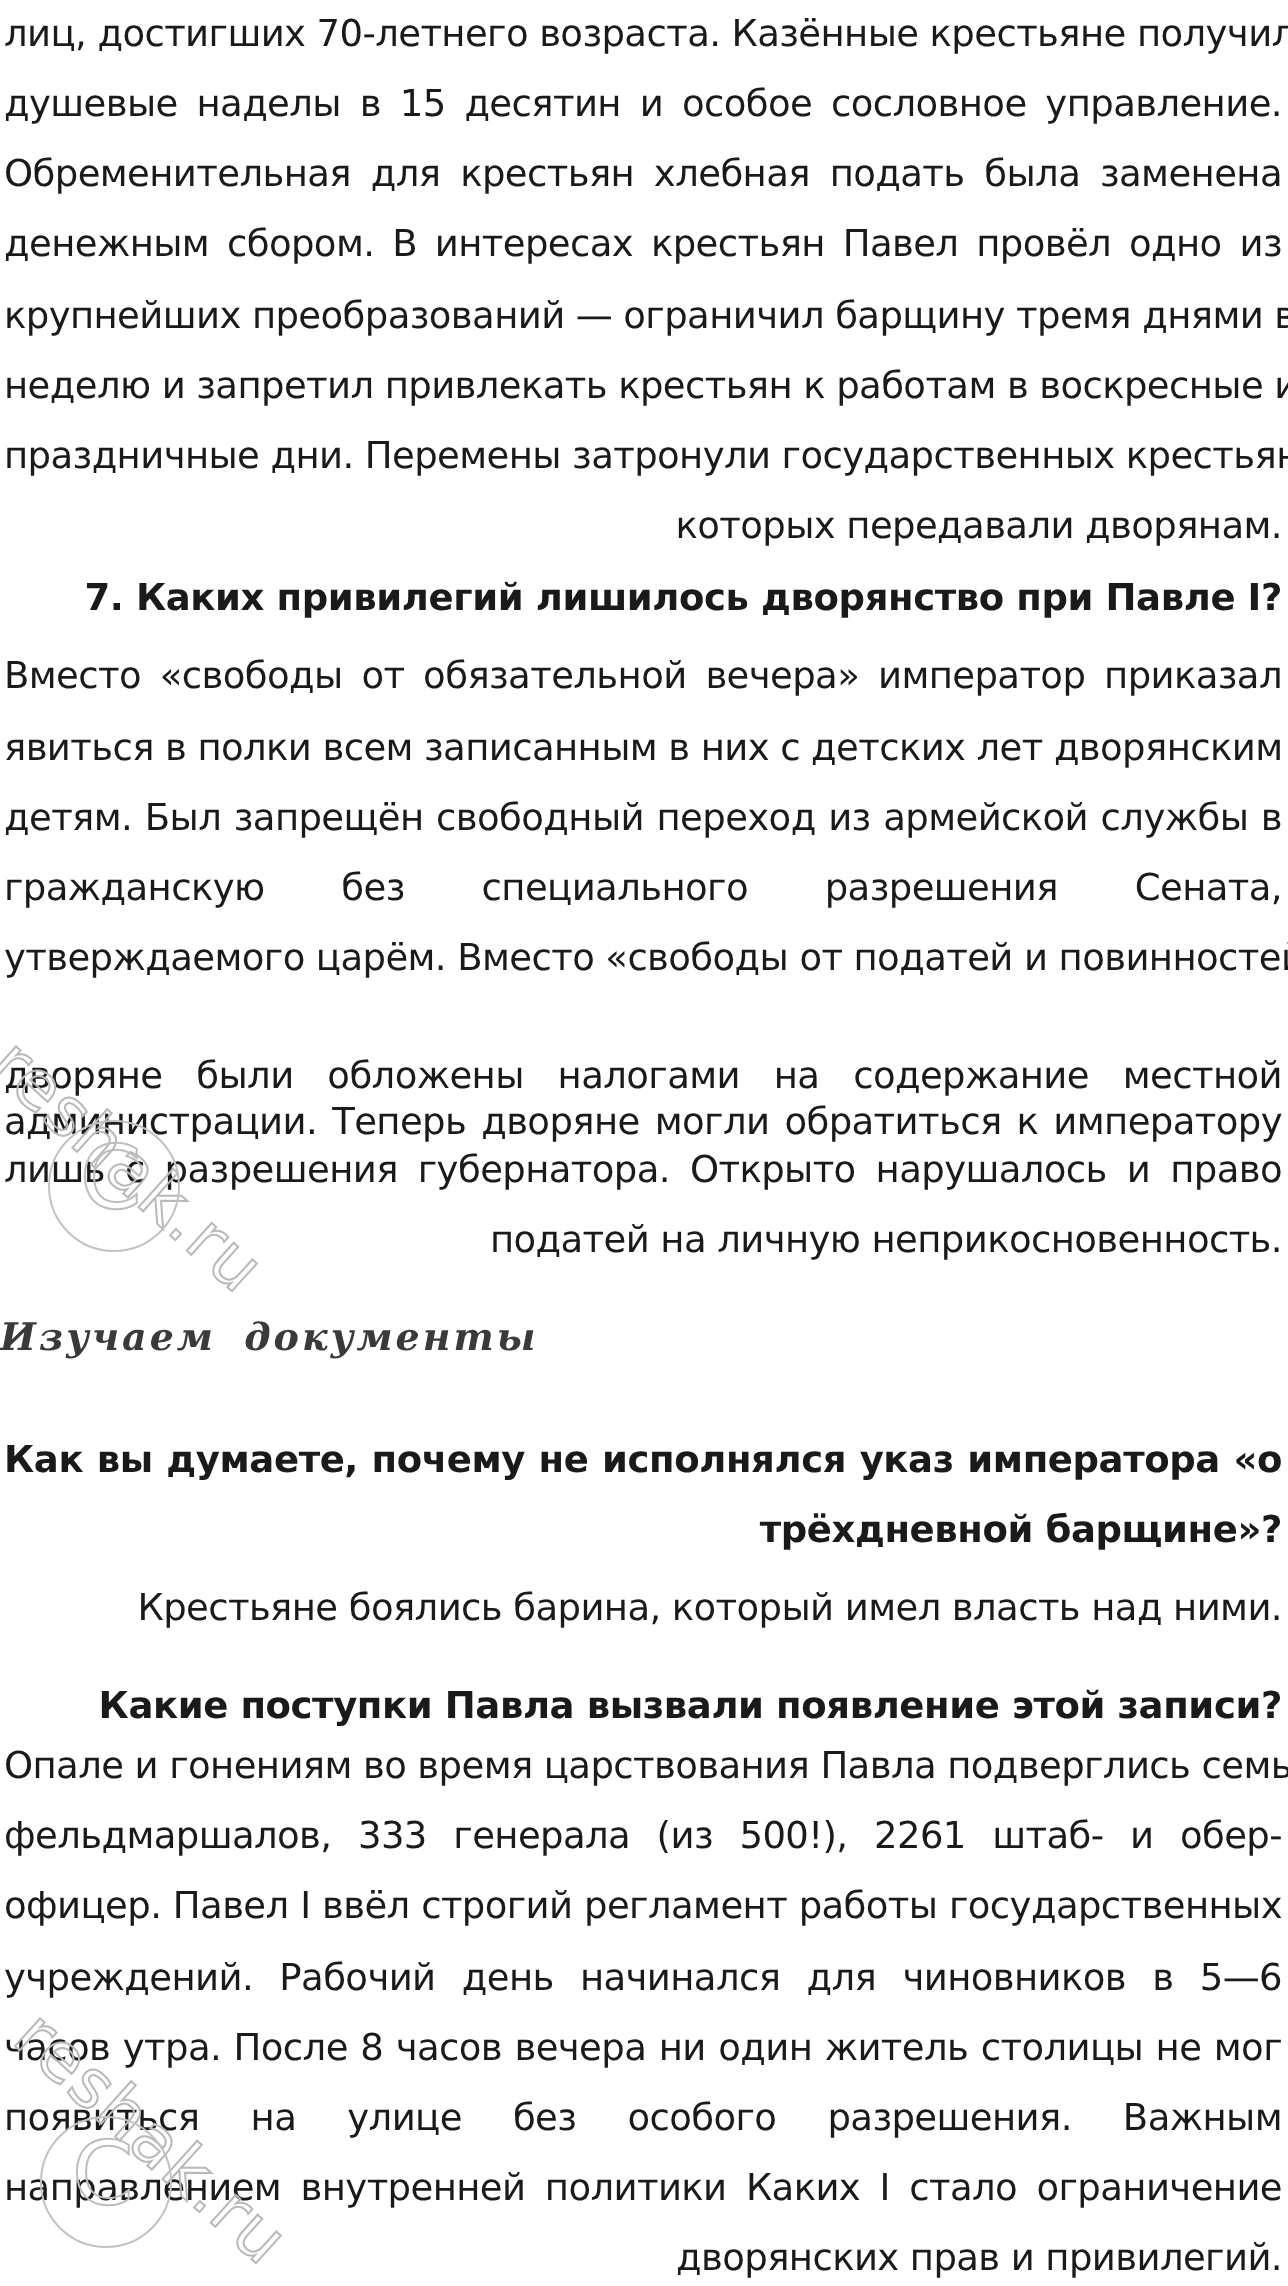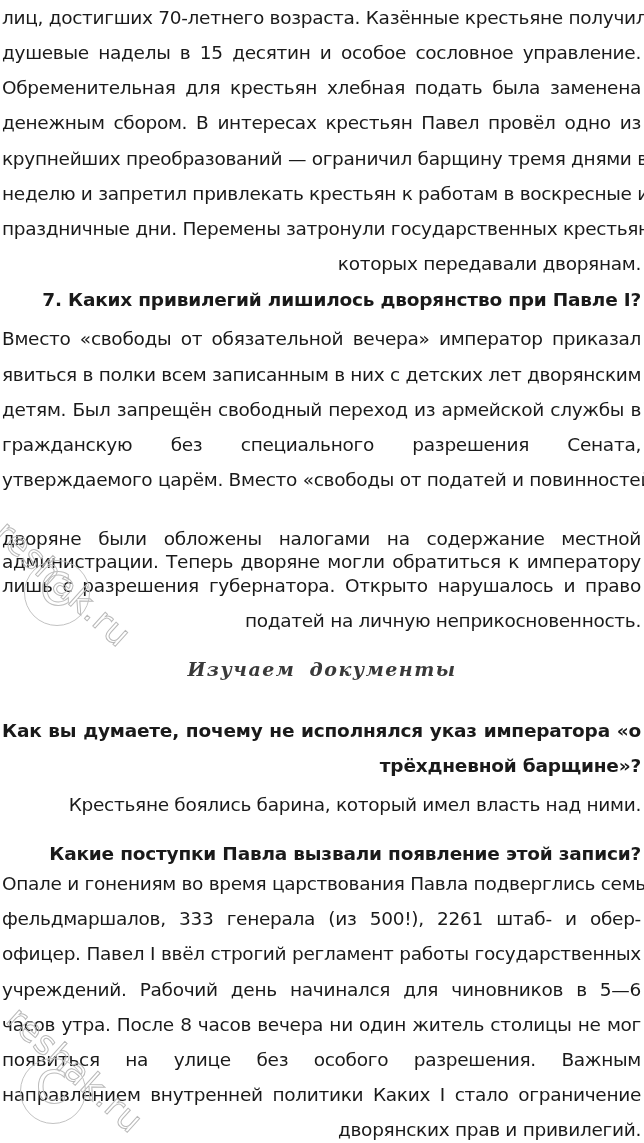--- a/index.html
+++ b/index.html
@@ -38,21 +38,21 @@
     }
     .bold {
       font-weight: bold;
       letter-spacing: -0.2px;
     }
     .section-title {
       position: absolute;
       left: 0;
       width: 644px;
       top: 658px;
-      text-align: center;
+      text-align: left;
       font-family: "DejaVu Serif", serif;
       font-style: italic;
       font-weight: bold;
       font-size: 19px;
       letter-spacing: 1.5px;
       word-spacing: 6px;
       color: #3a3a3a;
     }
     .watermark {
       position: absolute;

